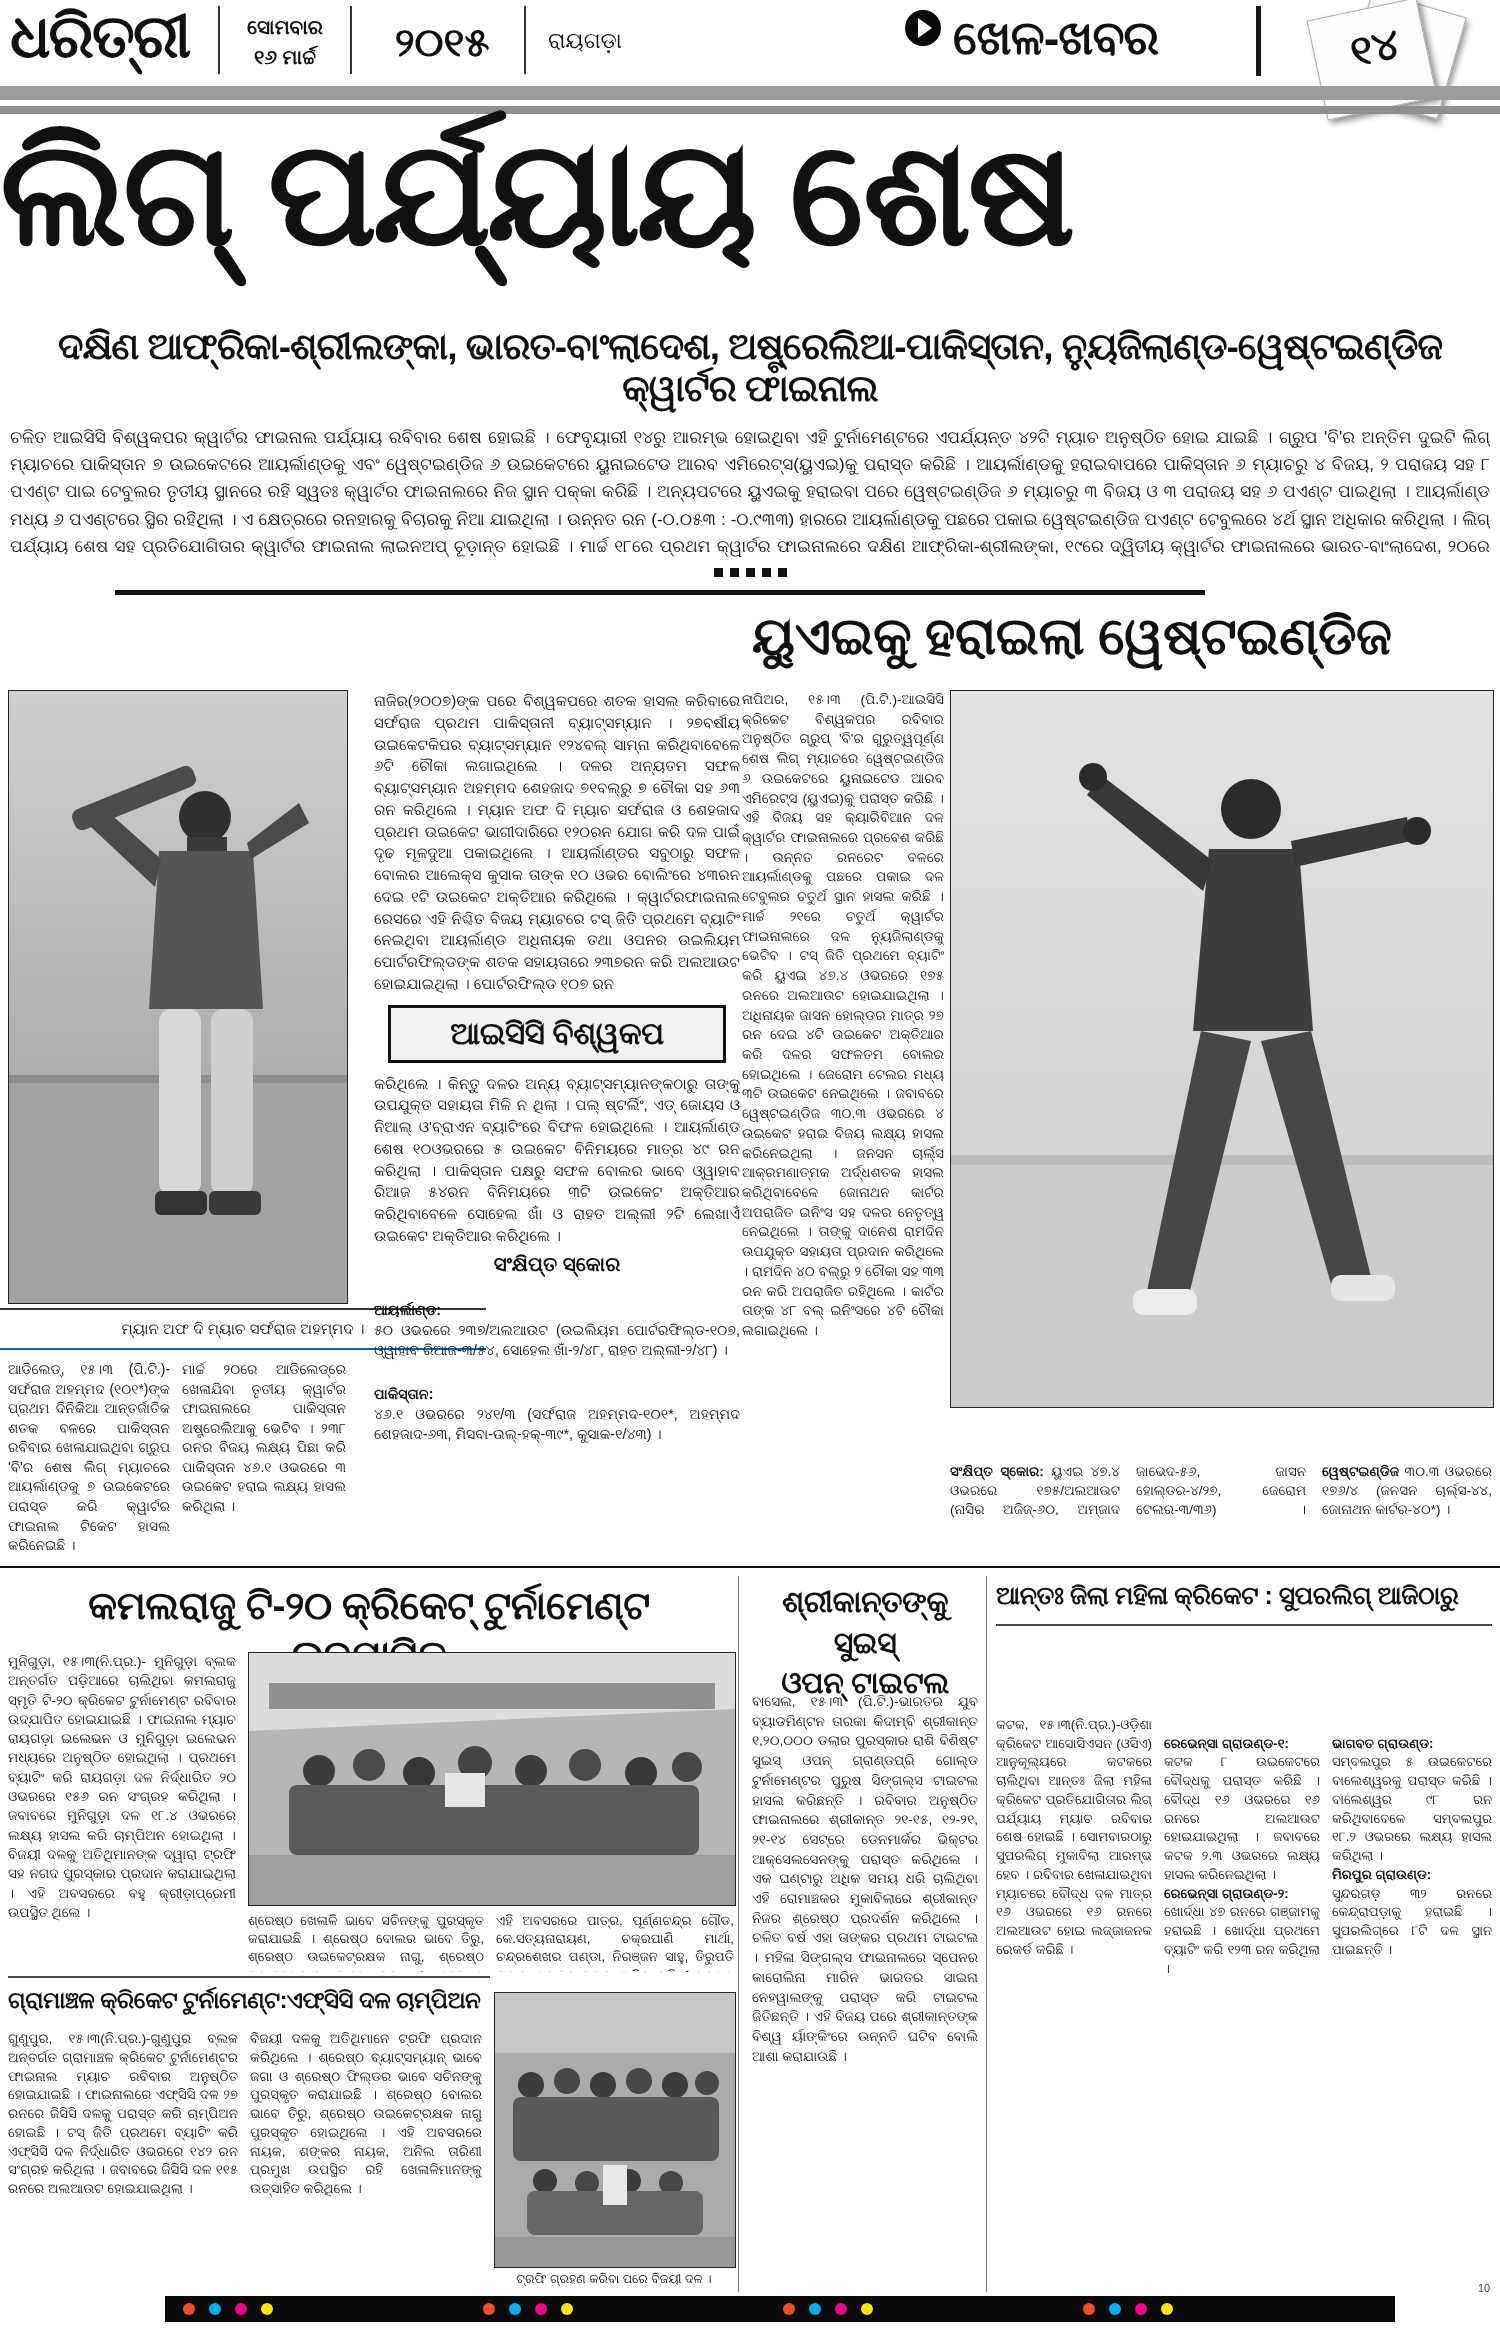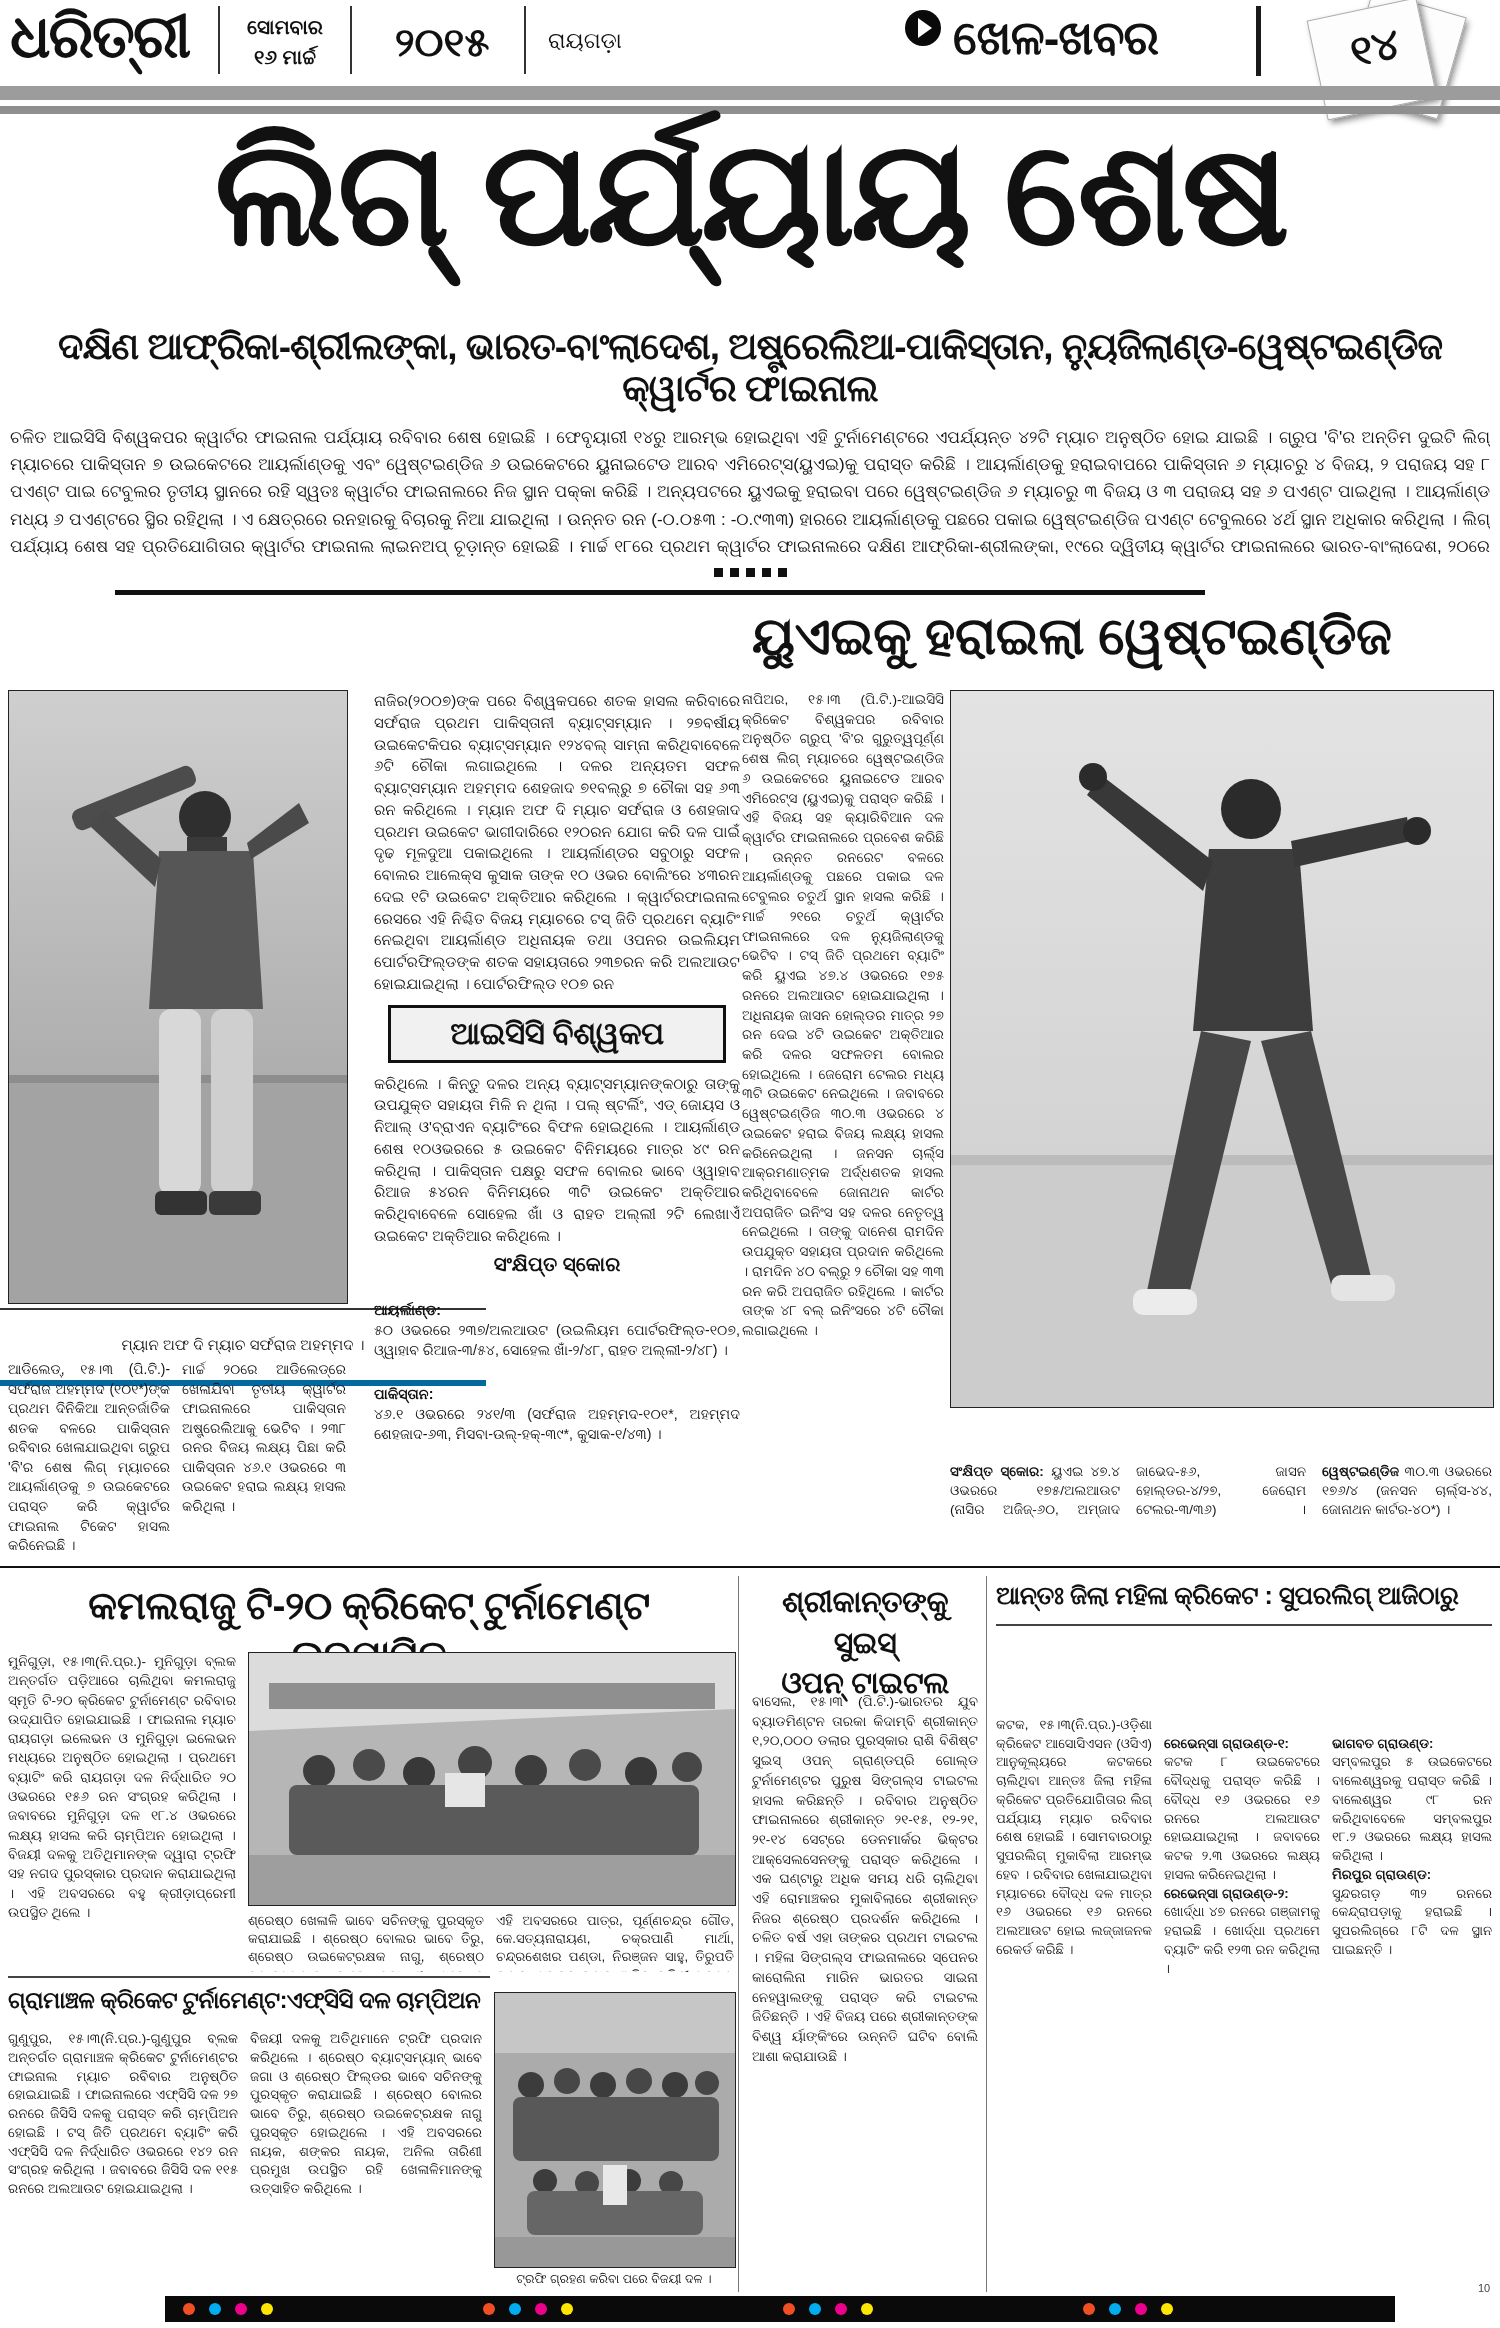--- a/index.html
+++ b/index.html
@@ -3,22 +3,22 @@
 <meta charset="utf-8">
 <style>
   html,body{margin:0;padding:0;background:#e8e8e8;}
   .page{position:relative;width:1500px;height:2328px;background:#fff;margin:0 auto;
         font-family:"Liberation Sans","DejaVu Sans",sans-serif;color:#111;overflow:hidden;}
   .abs{position:absolute;}
   .vr{background:#333;width:2px;}
   .bar{background:#9c9c9c;left:0;width:1500px;}
   .j{text-align:justify;white-space:pre-line;word-break:break-word;overflow:hidden;}
   .headline{font-weight:800;line-height:1.25;letter-spacing:-0.5px;}
-  .caption{text-align:center;font-size:15px;border-top:2px solid #333;border-bottom:6px solid #0369a1;
-           padding:26px 4px;background:#fff;}
+  .caption{text-align:center;font-size:15px;border-top:2px solid #333;border-bottom:2px solid #0369a1;
+           padding:10px 4px;background:#fff;}
   .photoframe{border:1px solid #222;overflow:hidden;background:#bdbdbd;}
   .photoframe svg{display:block;}
   .dotrow{display:flex;gap:7px;justify-content:center;}
   .sq{width:9px;height:9px;background:#111;}
   .badgebox{border:3px solid #111;background:#f1f1f1;font-weight:800;font-size:31px;
             text-align:center;padding:8px 6px;margin:10px 14px;letter-spacing:-0.5px;}
   .scoretitle{text-align:center;font-weight:800;font-size:20px;margin-top:6px;}
   .regbar{position:absolute;top:2296px;height:26px;width:330px;background:#0a0a0a;}
   .dot{position:absolute;top:7px;width:12px;height:12px;border-radius:50%;}
   .corner{position:absolute;left:1288px;top:-8px;width:200px;height:128px;}
@@ -54,21 +54,21 @@
     <div class="corner">
       <div class="sheet" style="left:68px;top:10px;width:96px;height:104px;transform:rotate(16deg);"></div>
       <div class="sheet" style="left:28px;top:16px;width:110px;height:100px;transform:rotate(-12deg);"></div>
       <div class="abs" style="left:42px;top:32px;width:90px;text-align:center;font-size:42px;font-weight:800;transform:rotate(-12deg);">୧୪</div>
     </div>
   </div>
 
   <div class="abs bar" style="top:86px;height:14px;"></div>
   <div class="abs bar" style="top:106px;height:8px;background:#8f8f8f;"></div>
 
-  <div class="abs" style="left:0;top:108px;width:1500px;text-align:center;font-size:146px;font-weight:800;letter-spacing:-4px;line-height:1.18;">ଲିଗ୍ ପର୍ଯ୍ୟାୟ ଶେଷ</div>
+  <div class="abs" style="left:0;top:108px;width:1500px;text-align:left;font-size:146px;font-weight:800;letter-spacing:-4px;line-height:1.18;">ଲିଗ୍ ପର୍ଯ୍ୟାୟ ଶେଷ</div>
 
   <div class="abs" style="left:0;top:326px;width:1500px;text-align:center;font-size:37px;font-weight:800;letter-spacing:-1px;">ଦକ୍ଷିଣ ଆଫ୍ରିକା-ଶ୍ରୀଲଙ୍କା, ଭାରତ-ବାଂଲାଦେଶ, ଅଷ୍ଟ୍ରେଲିଆ-ପାକିସ୍ତାନ, ନ୍ୟୁଜିଲାଣ୍ଡ-ୱେଷ୍ଟଇଣ୍ଡିଜ କ୍ୱାର୍ଟର ଫାଇନାଲ</div>
 
   <div class="abs j" style="left:10px;top:424px;width:1480px;height:138px;font-size:17px;line-height:1.6;">ଚଳିତ ଆଇସିସି ବିଶ୍ୱକପର କ୍ୱାର୍ଟର ଫାଇନାଲ ପର୍ଯ୍ୟାୟ ରବିବାର ଶେଷ ହୋଇଛି । ଫେବୃୟାରୀ ୧୪ରୁ ଆରମ୍ଭ ହୋଇଥିବା ଏହି ଟୁର୍ନାମେଣ୍ଟରେ ଏପର୍ଯ୍ୟନ୍ତ ୪୨ଟି ମ୍ୟାଚ ଅନୁଷ୍ଠିତ ହୋଇ ଯାଇଛି । ଗ୍ରୁପ 'ବି'ର ଅନ୍ତିମ ଦୁଇଟି ଲିଗ୍ ମ୍ୟାଚରେ ପାକିସ୍ତାନ ୭ ଉଇକେଟରେ ଆୟର୍ଲାଣ୍ଡକୁ ଏବଂ ୱେଷ୍ଟଇଣ୍ଡିଜ ୬ ଉଇକେଟରେ ୟୁନାଇଟେଡ ଆରବ ଏମିରେଟ୍ସ(ୟୁଏଇ)କୁ ପରାସ୍ତ କରିଛି । ଆୟର୍ଲାଣ୍ଡକୁ ହରାଇବାପରେ ପାକିସ୍ତାନ ୬ ମ୍ୟାଚରୁ ୪ ବିଜୟ, ୨ ପରାଜୟ ସହ ୮ ପଏଣ୍ଟ ପାଇ ଟେବୁଲର ତୃତୀୟ ସ୍ଥାନରେ ରହି ସ୍ୱତଃ କ୍ୱାର୍ଟର ଫାଇନାଲରେ ନିଜ ସ୍ଥାନ ପକ୍କା କରିଛି । ଅନ୍ୟପଟରେ ୟୁଏଇକୁ ହରାଇବା ପରେ ୱେଷ୍ଟଇଣ୍ଡିଜ ୬ ମ୍ୟାଚରୁ ୩ ବିଜୟ ଓ ୩ ପରାଜୟ ସହ ୬ ପଏଣ୍ଟ ପାଇଥିଲା । ଆୟର୍ଲାଣ୍ଡ ମଧ୍ୟ ୬ ପଏଣ୍ଟରେ ସ୍ଥିର ରହିଥିଲା । ଏ କ୍ଷେତ୍ରରେ ରନହାରକୁ ବିଚାରକୁ ନିଆ ଯାଇଥିଲା । ଉନ୍ନତ ରନ (-୦.୦୫୩ : -୦.୯୩୩) ହାରରେ ଆୟର୍ଲାଣ୍ଡକୁ ପଛରେ ପକାଇ ୱେଷ୍ଟଇଣ୍ଡିଜ ପଏଣ୍ଟ ଟେବୁଲରେ ୪ର୍ଥ ସ୍ଥାନ ଅଧିକାର କରିଥିଲା । ଲିଗ୍ ପର୍ଯ୍ୟାୟ ଶେଷ ସହ ପ୍ରତିଯୋଗିତାର କ୍ୱାର୍ଟର ଫାଇନାଲ ଲାଇନଅପ୍ ଚୂଡ଼ାନ୍ତ ହୋଇଛି । ମାର୍ଚ୍ଚ ୧୮ରେ ପ୍ରଥମ କ୍ୱାର୍ଟର ଫାଇନାଲରେ ଦକ୍ଷିଣ ଆଫ୍ରିକା-ଶ୍ରୀଲଙ୍କା, ୧୯ରେ ଦ୍ୱିତୀୟ କ୍ୱାର୍ଟର ଫାଇନାଲରେ ଭାରତ-ବାଂଲାଦେଶ, ୨୦ରେ ତୃତୀୟ କ୍ୱାର୍ଟର ଫାଇନାଲରେ ଅଷ୍ଟ୍ରେଲିଆ-ପାକିସ୍ତାନ ଓ ୨୧ରେ ନ୍ୟୁଜିଲାଣ୍ଡ-ୱେଷ୍ଟଇଣ୍ଡିଜ ମଧ୍ୟରେ ଚତୁର୍ଥ ତଥା ଅନ୍ତିମ କ୍ୱାର୍ଟର ଫାଇନାଲ ମୁକାବିଲା ହେବ ।</div>
 
   <div class="abs dotrow" style="left:0;top:568px;width:1500px;">
     <span class="sq"></span>
       <span class="sq"></span>
       <span class="sq"></span>
       <span class="sq"></span>

